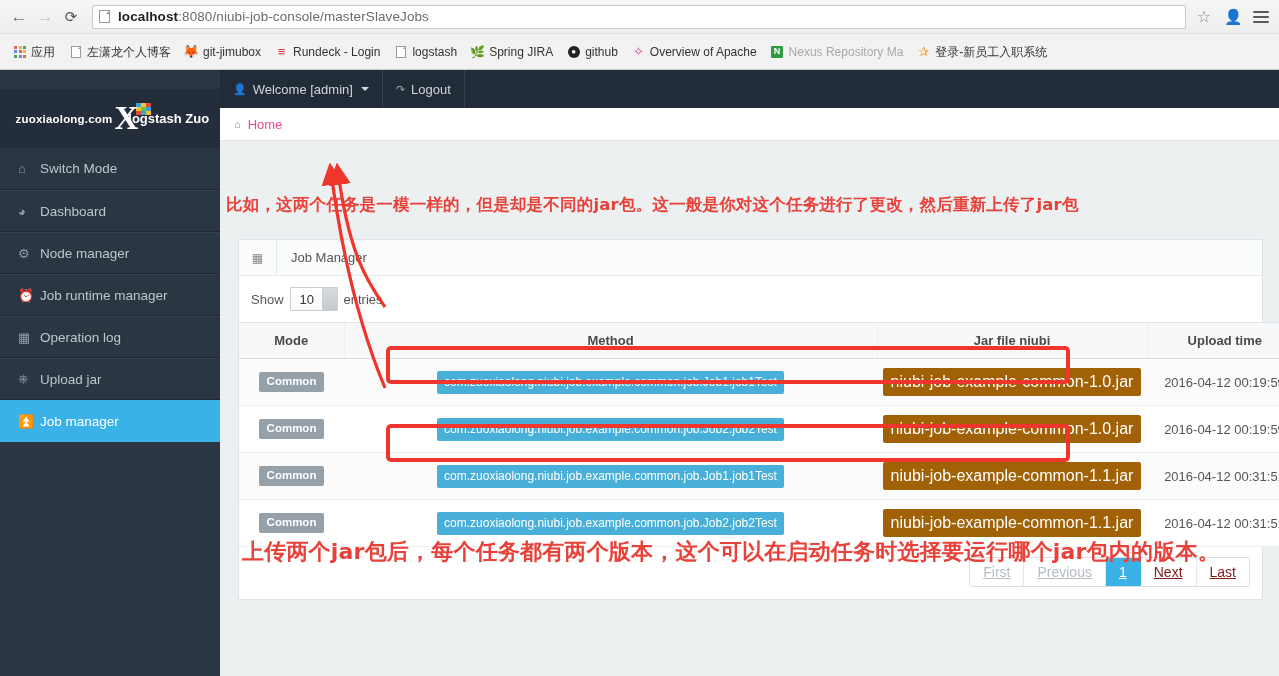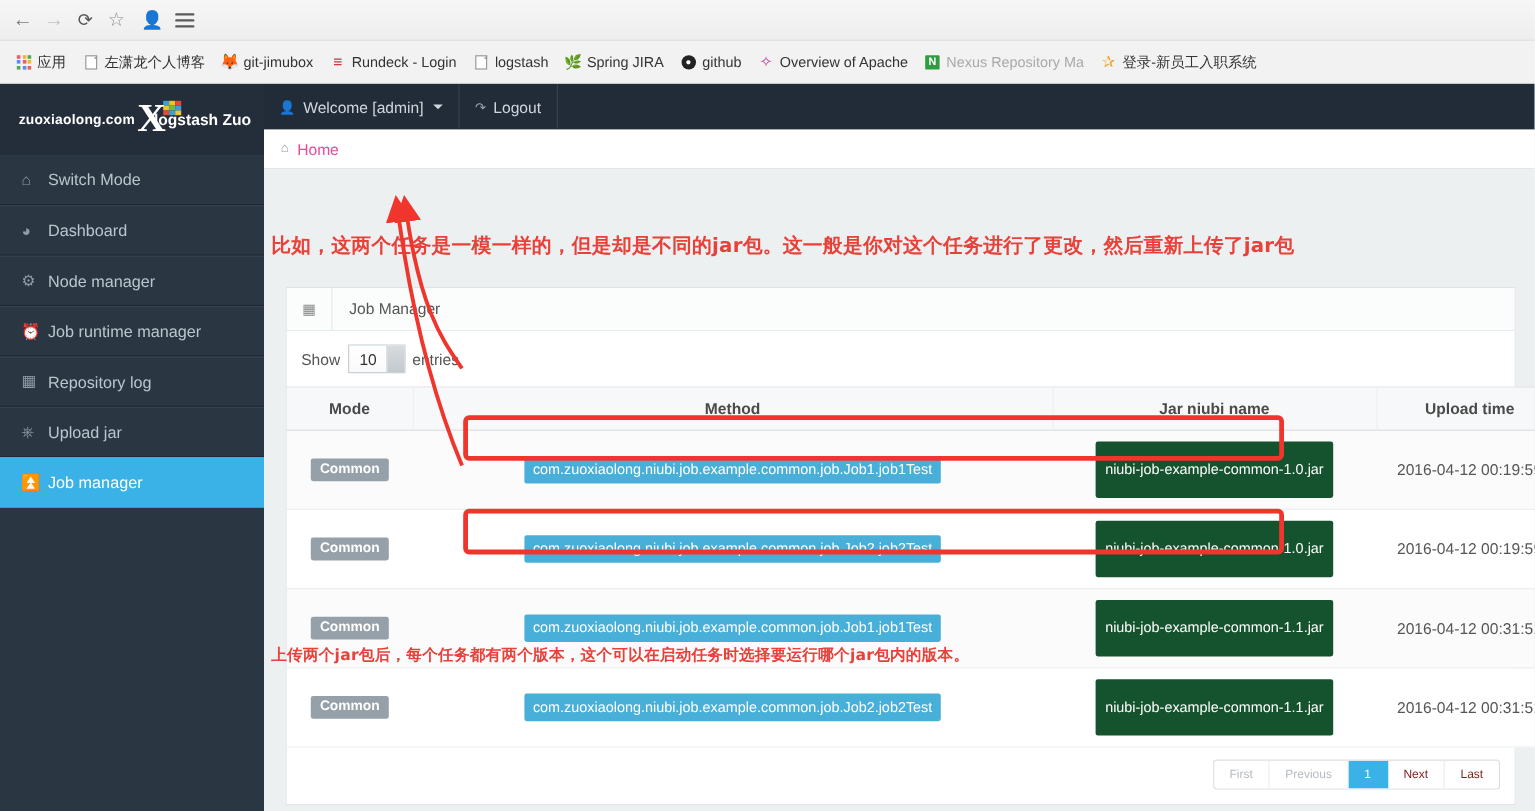--- a/index.html
+++ b/index.html
@@ -178,20 +178,21 @@
     background: #2b3643;
   }
   .logo-box {
     height: 59px;
     display: flex;
     align-items: center;
     justify-content: center;
     gap: 2px;
     background: #242e3a;
     padding-left: 6px;
+    margin-top: 19px;
   }
   .logo-site {
     color: #ffffff;
     font-size: 11.5px;
     font-weight: bold;
     letter-spacing: 0.2px;
   }
   .logo-mark {
     position: relative;
     width: 96px; height: 34px;
@@ -456,24 +457,24 @@
     background: #48b0d8;
     color: #ffffff;
     font-size: 12px;
     padding: 4px 7px;
     border-radius: 2px;
     line-height: 1.25;
     white-space: nowrap;
   }
   .badge-jar {
     display: inline-block;
-    background: #14532d;
+    background: #a16207;
     color: #ffffff;
-    font-size: 12px;
-    padding: 16px 8px;
+    font-size: 16px;
+    padding: 4px 8px;
     border-radius: 2px;
     line-height: 1.25;
     white-space: nowrap;
   }
   .time-cell { font-size: 12.5px; color: #5b5b5b; }
 
   .dt-bottom {
     display: flex;
     justify-content: flex-end;
     align-items: center;
@@ -481,26 +482,27 @@
     background: #fff;
   }
   .pager {
     display: flex;
     border: 1px solid #dcdfe2;
     border-radius: 3px;
     overflow: hidden;
   }
   .pager .pg {
     padding: 5px 13px;
-    font-size: 10px;
+    font-size: 14px;
     color: #b5bcc2;
     background: #ffffff;
     border-right: 1px solid #e6e9eb;
     cursor: pointer;
     line-height: 1.3;
+    text-decoration: underline;
   }
   .pager .pg:last-child { border-right: none; }
   .pager .pg.num { color: #7f1d1d; }
   .pager .pg.active {
     background: #3ab2e8;
     color: #ffffff;
     border-right: 1px solid #3ab2e8;
   }
 
   
@@ -510,23 +512,23 @@
     width: 1010px;
     color: #e8413a;
     font-size: 16.5px;
     font-weight: bold;
     letter-spacing: 0.2px;
     font-family: "DejaVu Sans", "Liberation Sans", sans-serif;
     white-space: nowrap;
   }
   .anno-bottom {
     position: absolute;
-    left: 226px; top: 467px;
+    left: 242px; top: 467px;
     color: #e8413a;
-    font-size: 13px;
+    font-size: 22px;
     font-weight: bold;
     letter-spacing: 0.2px;
     font-family: "DejaVu Sans", "Liberation Sans", sans-serif;
     white-space: nowrap;
   }
   .hl-box {
     position: absolute;
     border: 4px solid #f0352c;
     border-radius: 5px;
     pointer-events: none;
@@ -541,20 +543,24 @@
   }
 </style>
 </head>
 <body>
 
 <div class="browser-chrome">
   <div class="url-bar-row">
     <div class="nav-btn">←</div>
     <div class="nav-btn disabled">→</div>
     <div class="nav-btn reload">⟳</div>
+    <div class="omnibox">
+      <span class="page-icon"></span>
+      <span class="url-text"><span class="host">localhost</span><span>:8080/niubi-job-console/masterSlaveJobs</span></span>
+    </div>
     <div class="star-btn">☆</div>
     <div class="chrome-right">
       <div class="avatar-btn">👤</div>
       <div class="menu-btn">
           <span></span>
           <span></span>
           <span></span>
         </div>
     </div>
   </div>
@@ -653,21 +659,21 @@
       <div class="nav-item">
         <span class="ni-icon">⚙</span>
         <span>Node manager</span>
       </div>
       <div class="nav-item">
         <span class="ni-icon">⏰</span>
         <span>Job runtime manager</span>
       </div>
       <div class="nav-item">
         <span class="ni-icon">▦</span>
-        <span>Repository log</span>
+        <span>Operation log</span>
       </div>
       <div class="nav-item">
         <span class="ni-icon">⎈</span>
         <span>Upload jar</span>
       </div>
       <div class="nav-item active">
         <span class="ni-icon">⏫</span>
         <span>Job manager</span>
       </div>
     </div>
@@ -704,21 +710,21 @@
           <span class="dt-select">10</span>
           <span>entries</span>
         </div>
       </div>
 
       <table class="dt">
         <thead>
           <tr>
             <th class="col-mode">Mode</th>
             <th class="col-method">Method</th>
-            <th class="col-jar">Jar niubi name</th>
+            <th class="col-jar">Jar file niubi</th>
             <th class="col-time">Upload time</th>
           </tr>
         </thead>
         <tbody>
           <tr class="odd">
             <td><span class="badge-default">Common</span></td>
             <td><span class="badge-method">com.zuoxiaolong.niubi.job.example.common.job.Job1.job1Test</span></td>
             <td><span class="badge-jar">niubi-job-example-common-1.0.jar</span></td>
             <td class="time-cell">2016-04-12 00:19:59</td>
           </tr>

